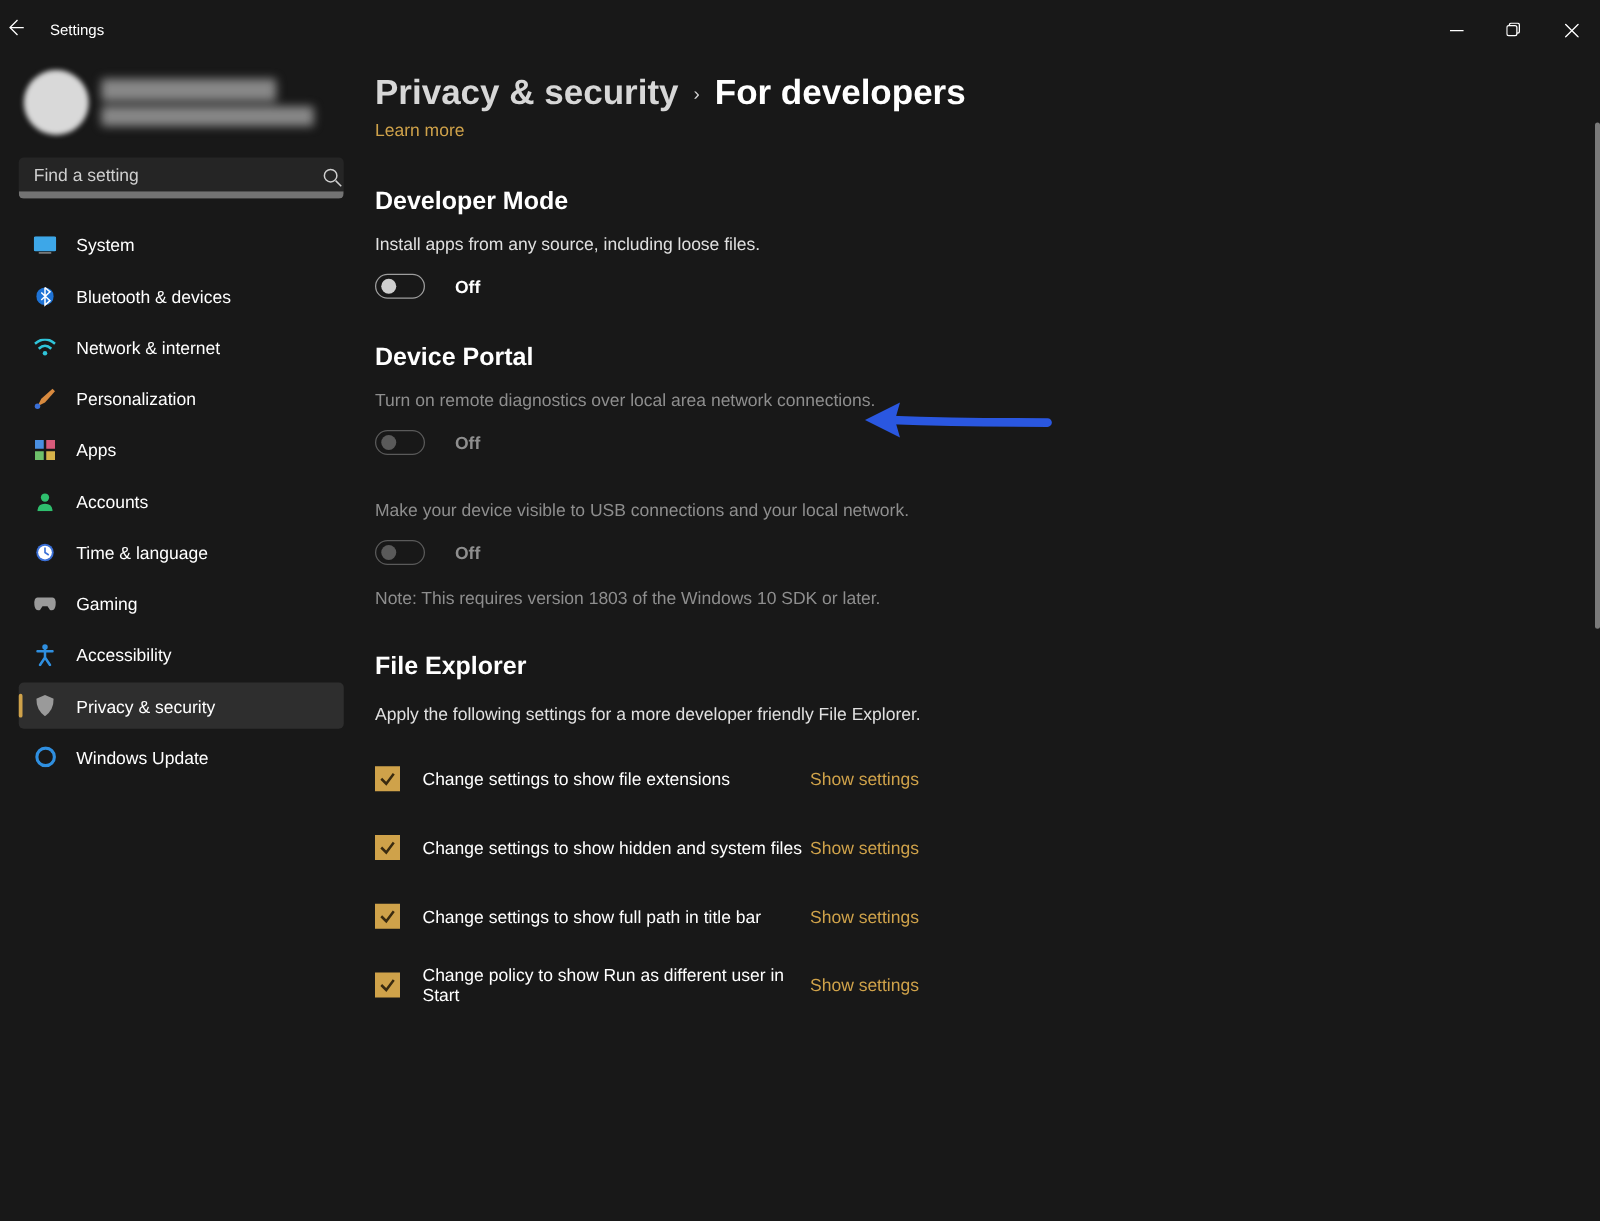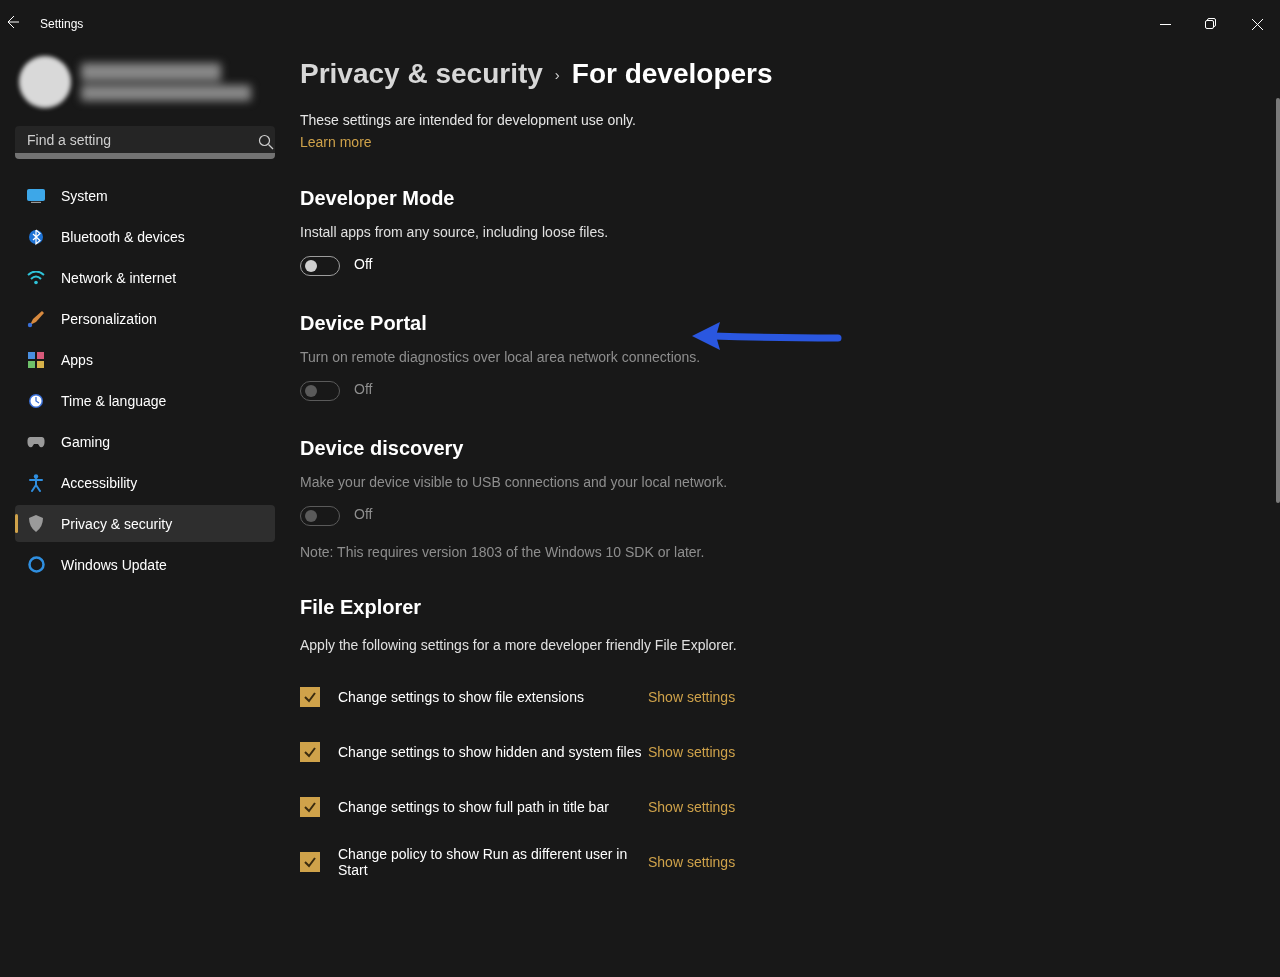--- a/index.html
+++ b/index.html
@@ -45,21 +45,21 @@
 
   .subhead { margin-top:22px; font-size:14px; color:#e6e6e6; }
   .learn { color:#cfa24a; font-size:14px; margin-top:6px; display:inline-block; cursor:pointer; }
 
   .section { margin-top:36px; }
   .section h2 { font-size:20px; font-weight:600; }
   .section .desc { font-size:14px; color:#e0e0e0; margin-top:14px; }
   .section .desc.dim { color:#8e8e8e; }
   .note { font-size:14px; color:#8e8e8e; margin-top:18px; }
 
-  .toggle-row { display:flex; gap:14px; margin-top:16px; }
+  .toggle-row { display:flex; align-items:center; gap:24px; margin-top:16px;font-weight:bold; }
   .toggle { width:40px; height:20px; border:1px solid #9d9d9d; border-radius:10px; position:relative; background:transparent; cursor:pointer; }
   .toggle .knob { width:12px; height:12px; background:#cfcfcf; border-radius:50%; position:absolute; top:3px; left:4px; }
   .toggle.disabled { border-color:#5a5a5a; cursor:default; }
   .toggle.disabled .knob { background:#5a5a5a; }
   .toggle-label { font-size:14px; }
   .toggle-label.dim { color:#8e8e8e; }
 
   .fe-row { display:flex; align-items:center; height:55px; font-size:14px; }
   .chk { width:20px; height:20px; background:#cfa24a; margin-right:18px; display:flex; align-items:center; justify-content:center; cursor:pointer; }
   .chk svg { display:block; }
@@ -167,20 +167,29 @@
               <rect x="9" y="0" width="7" height="7" fill="#d85a7a"></rect>
               <rect x="0" y="9" width="7" height="7" fill="#6ec06a"></rect>
               <rect x="9" y="9" width="7" height="7" fill="#d6b24a"></rect>
             </svg>
           </span>
         <span>Apps</span>
       </li>
       <li class="nav-item">
         <span class="nav-ico">
             <svg width="16" height="16" viewBox="0 0 16 16">
+              <circle cx="8" cy="5" r="3.3" fill="#2fbf6e"></circle>
+              <path d="M2 16 Q2 10 8 10 Q14 10 14 16 Z" fill="#2fbf6e"></path>
+            </svg>
+          </span>
+        <span>Accounts</span>
+      </li>
+      <li class="nav-item">
+        <span class="nav-ico">
+            <svg width="16" height="16" viewBox="0 0 16 16">
               <circle cx="8" cy="8" r="7" fill="#3a6fd6"></circle>
               <circle cx="8" cy="8" r="5.5" fill="#fff"></circle>
               <path d="M8 4 L8 8 L11 10" stroke="#3a6fd6" fill="none" stroke-width="1.3"></path>
             </svg>
           </span>
         <span>Time &amp; language</span>
       </li>
       <li class="nav-item">
         <span class="nav-ico">
             <svg width="18" height="14" viewBox="0 0 18 14">
@@ -218,21 +227,20 @@
     </ul>
   </div>
 
   <div class="main">
     <div class="breadcrumb">
       <span class="bc1">Privacy &amp; security</span>
       <span class="bc-sep">›</span>
       <span class="bc2">For developers</span>
     </div>
 
-    <div class="subhead">These settings are intended for development use only.</div>
     <a class="learn">Learn more</a>
 
     
     <div class="section">
       <h2>Developer Mode</h2>
       <div class="desc">Install apps from any source, including loose files.</div>
       <div class="toggle-row">
         <div class="toggle">
             <div class="knob"></div>
           </div>
@@ -247,21 +255,20 @@
       <div class="toggle-row">
         <div class="toggle disabled">
             <div class="knob"></div>
           </div>
         <span class="toggle-label dim">Off</span>
       </div>
     </div>
 
     
     <div class="section">
-      <h2>Device discovery</h2>
       <div class="desc dim">Make your device visible to USB connections and your local network.</div>
       <div class="toggle-row">
         <div class="toggle disabled">
             <div class="knob"></div>
           </div>
         <span class="toggle-label dim">Off</span>
       </div>
       <div class="note">Note: This requires version 1803 of the Windows 10 SDK or later.</div>
     </div>
 

